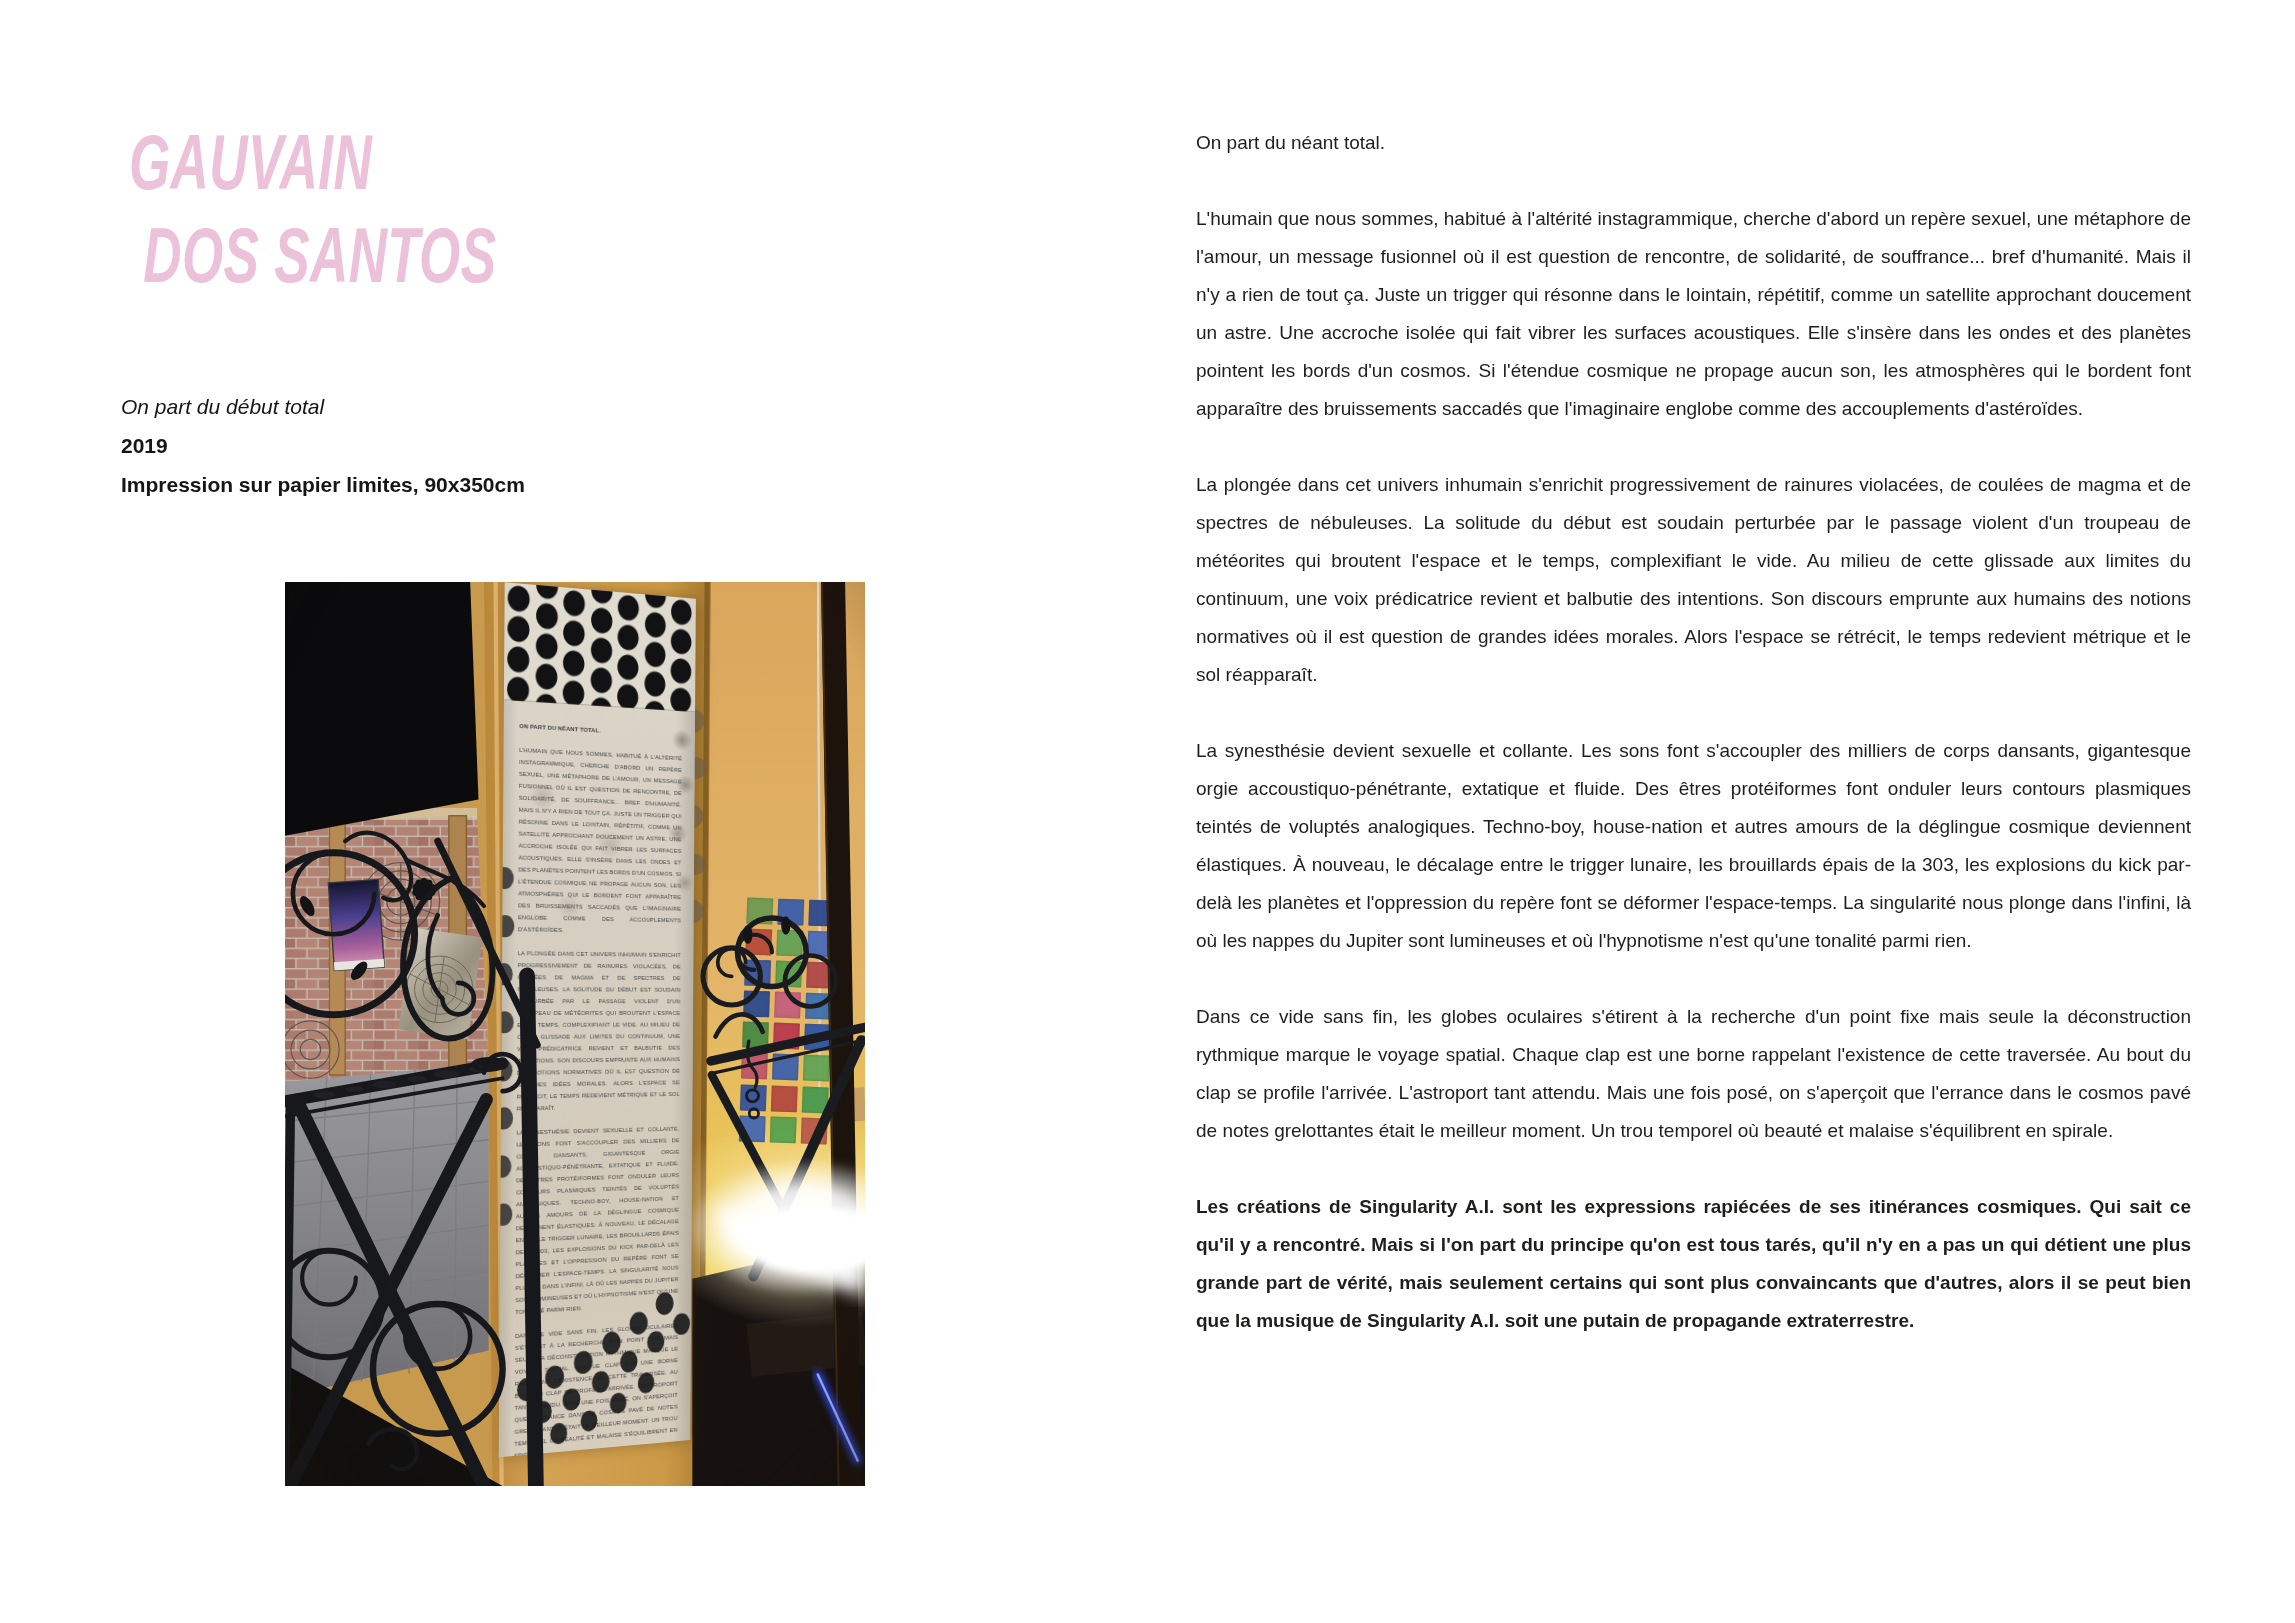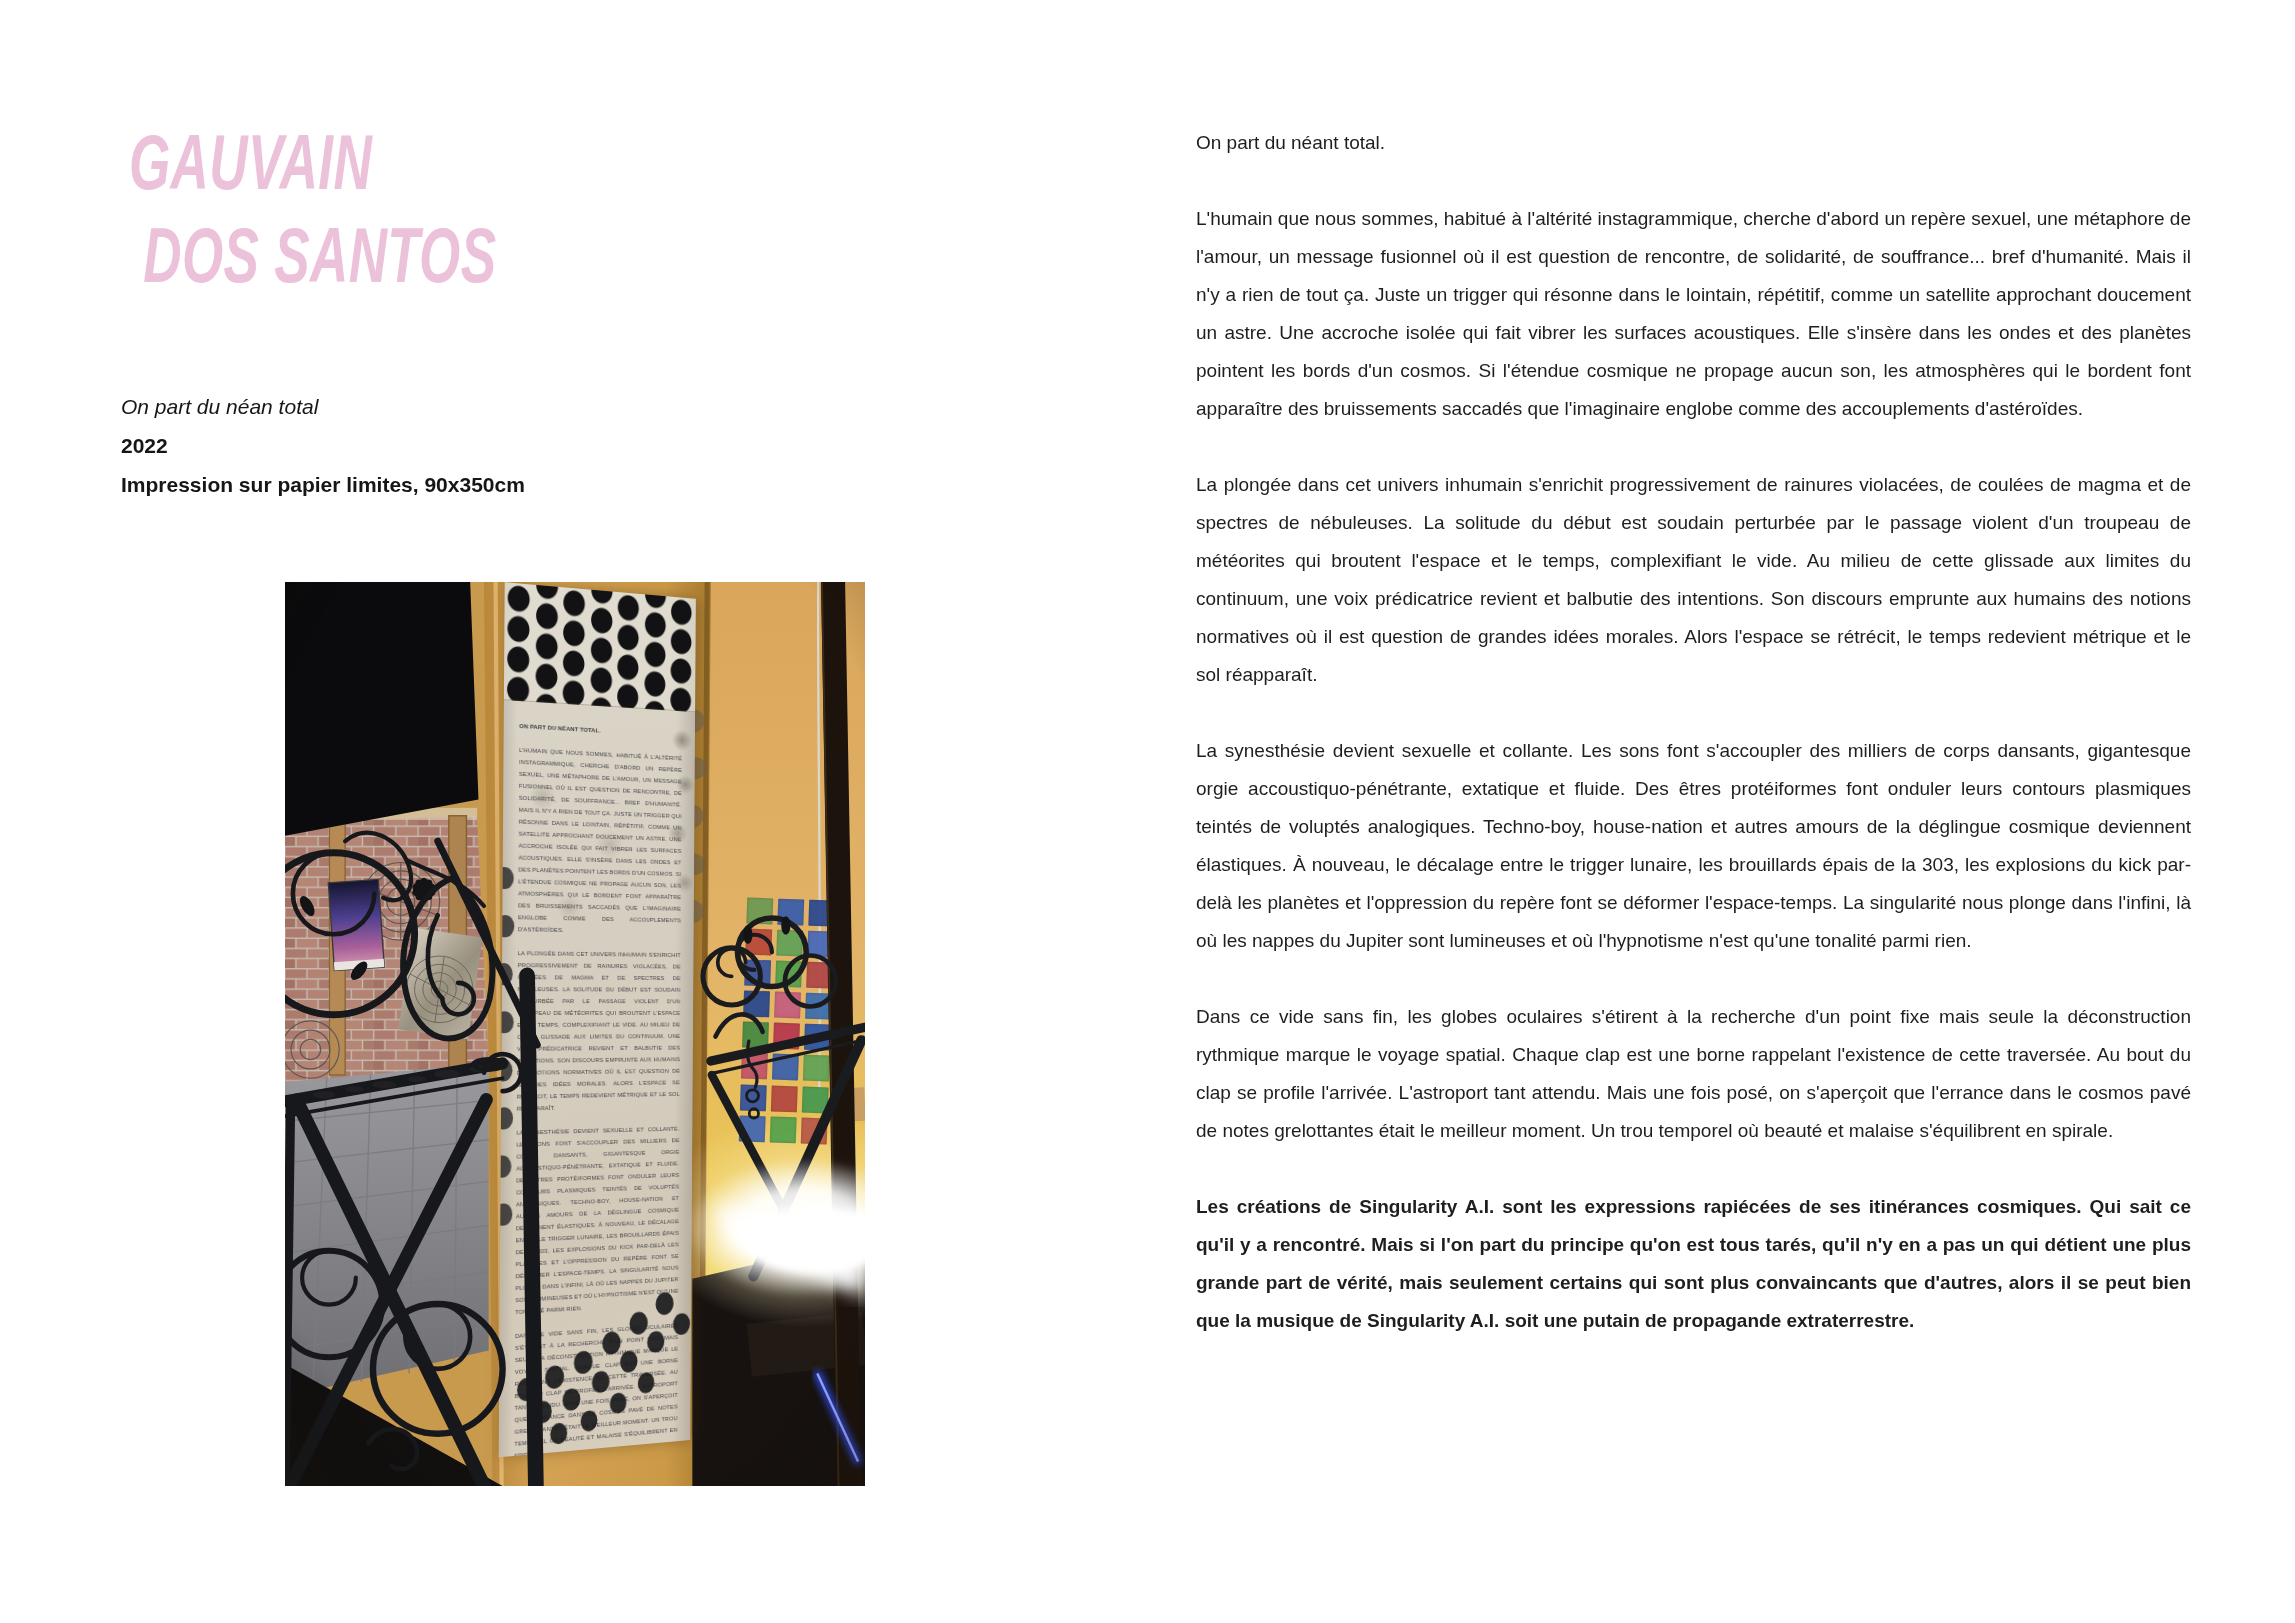--- a/index.html
+++ b/index.html
@@ -65,22 +65,22 @@
 <body>
 
 <div class="page">
 
   <h1 class="artist-title" style="color:#ecc2da;">
     <span class="l1">GAUVAIN</span>
     <span class="l2">DOS SANTOS</span>
   </h1>
 
   <section class="work-meta">
-    <div class="work-title">On part du néan total</div>
-    <div class="work-year">2022</div>
+    <div class="work-title">On part du début total</div>
+    <div class="work-year">2019</div>
     <div class="work-medium">Impression sur papier limites, 90x350cm</div>
   </section>
 
   <figure class="photo">
 
     <svg class="scene" width="580" height="904" viewBox="0 0 1253 1953">
       <defs>
         <linearGradient id="wallGrad" x1="0" y1="0" x2="0" y2="1">
           <stop offset="0" stop-color="#d9a65c"></stop>
             <stop offset=".45" stop-color="#e3b568"></stop>

